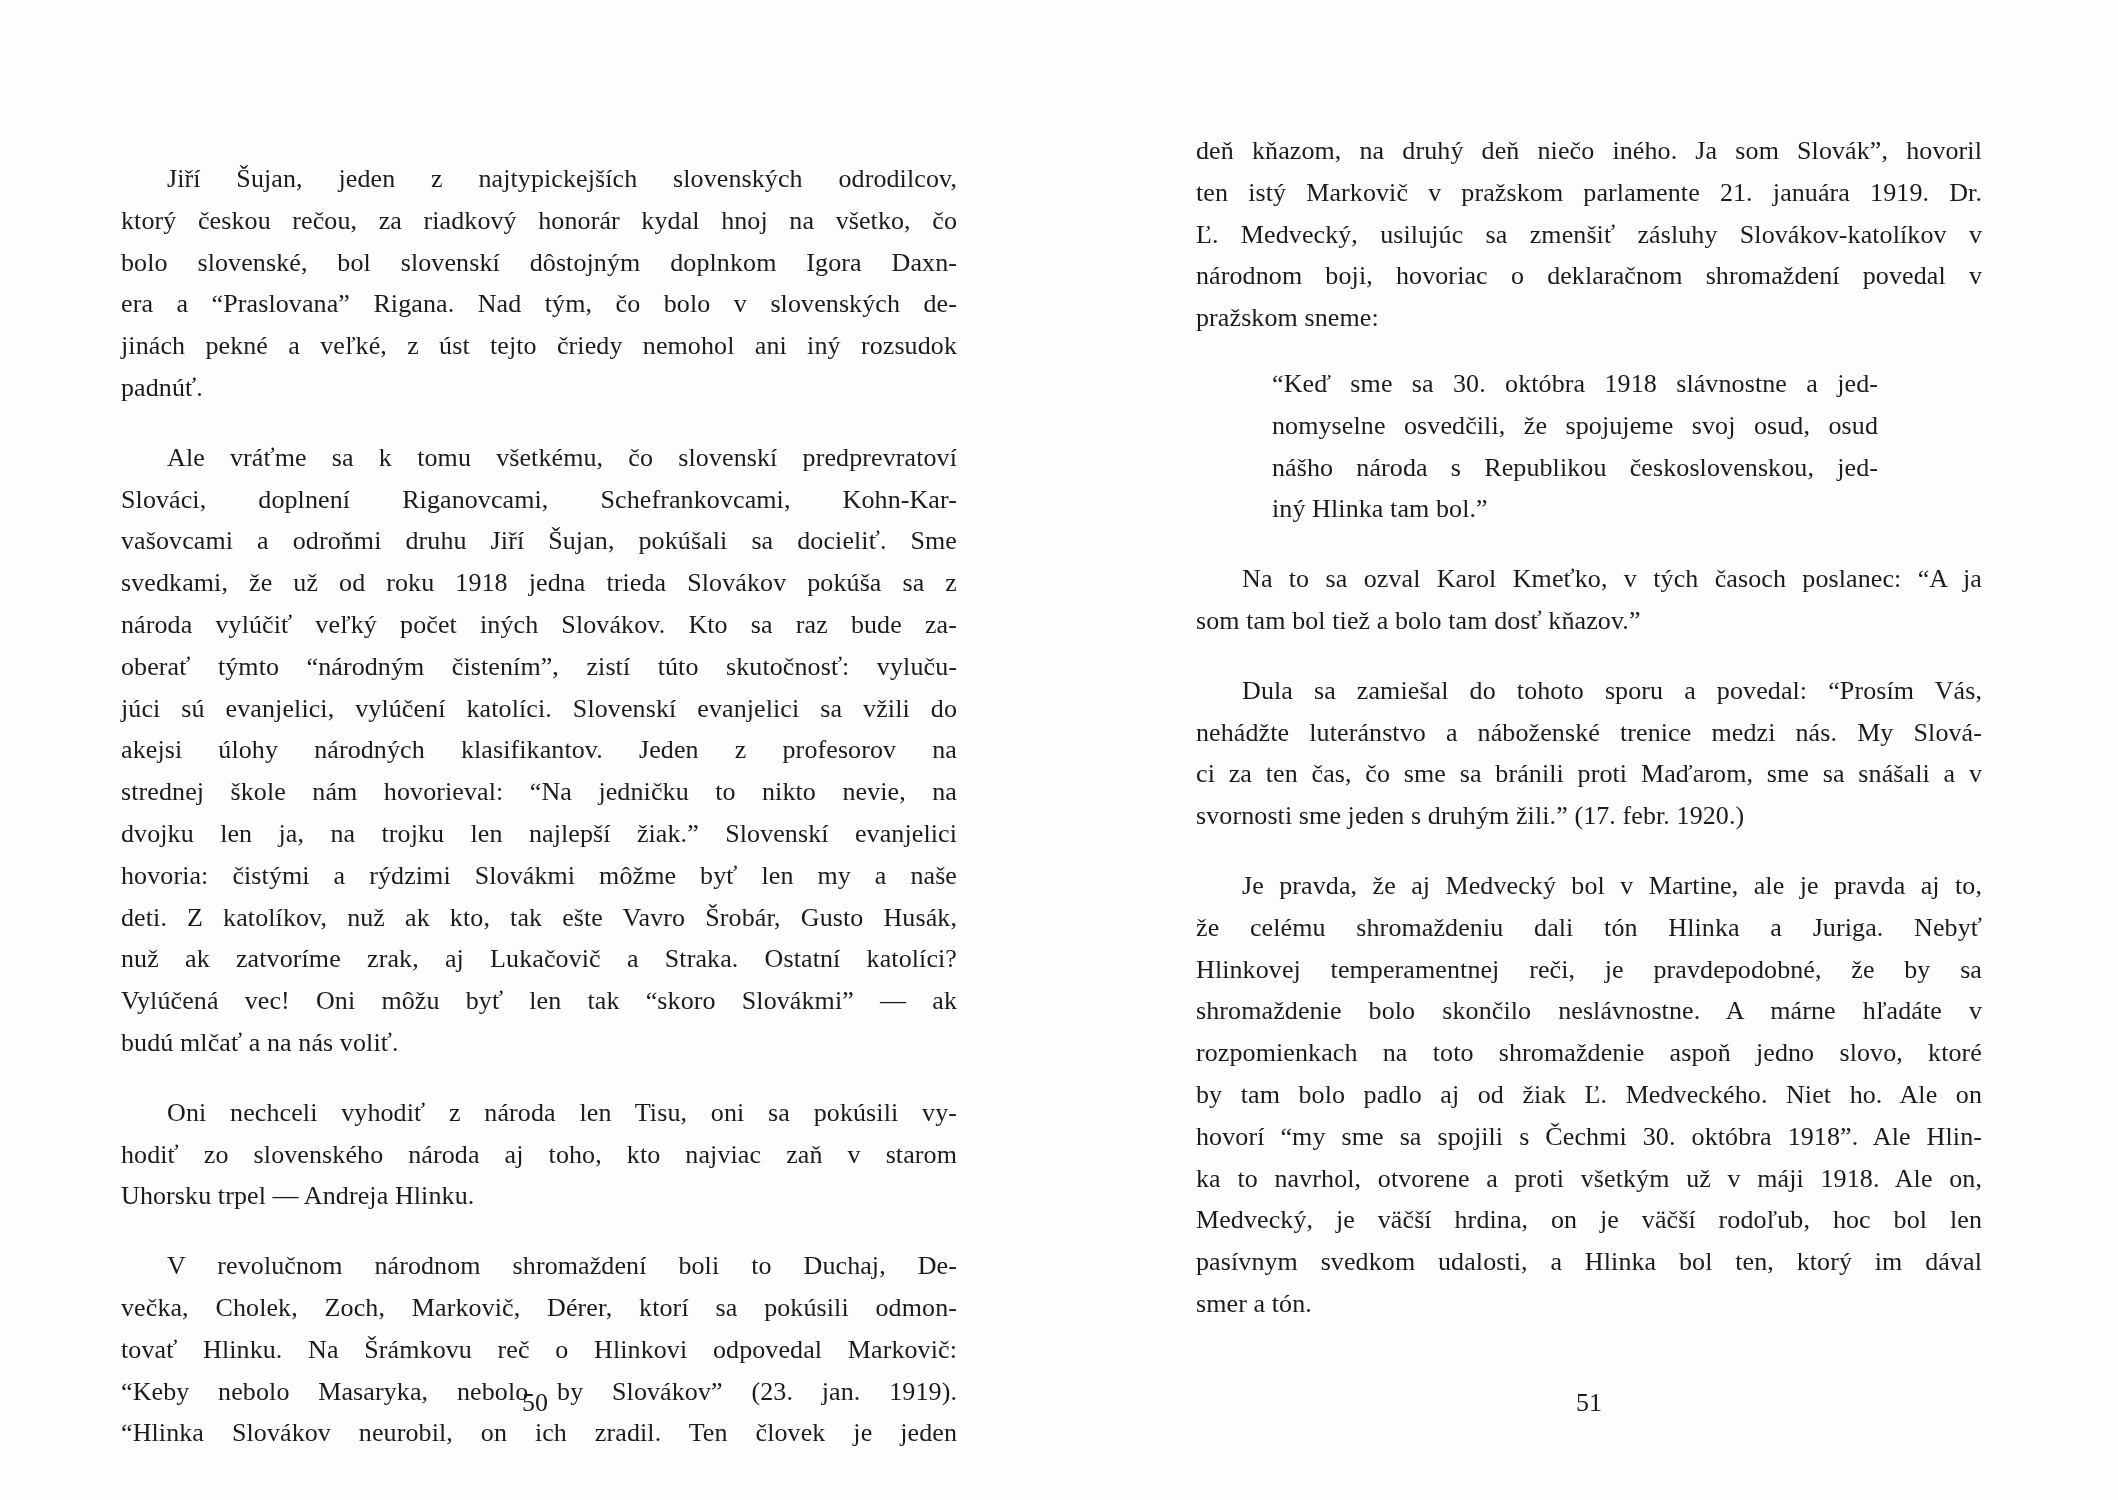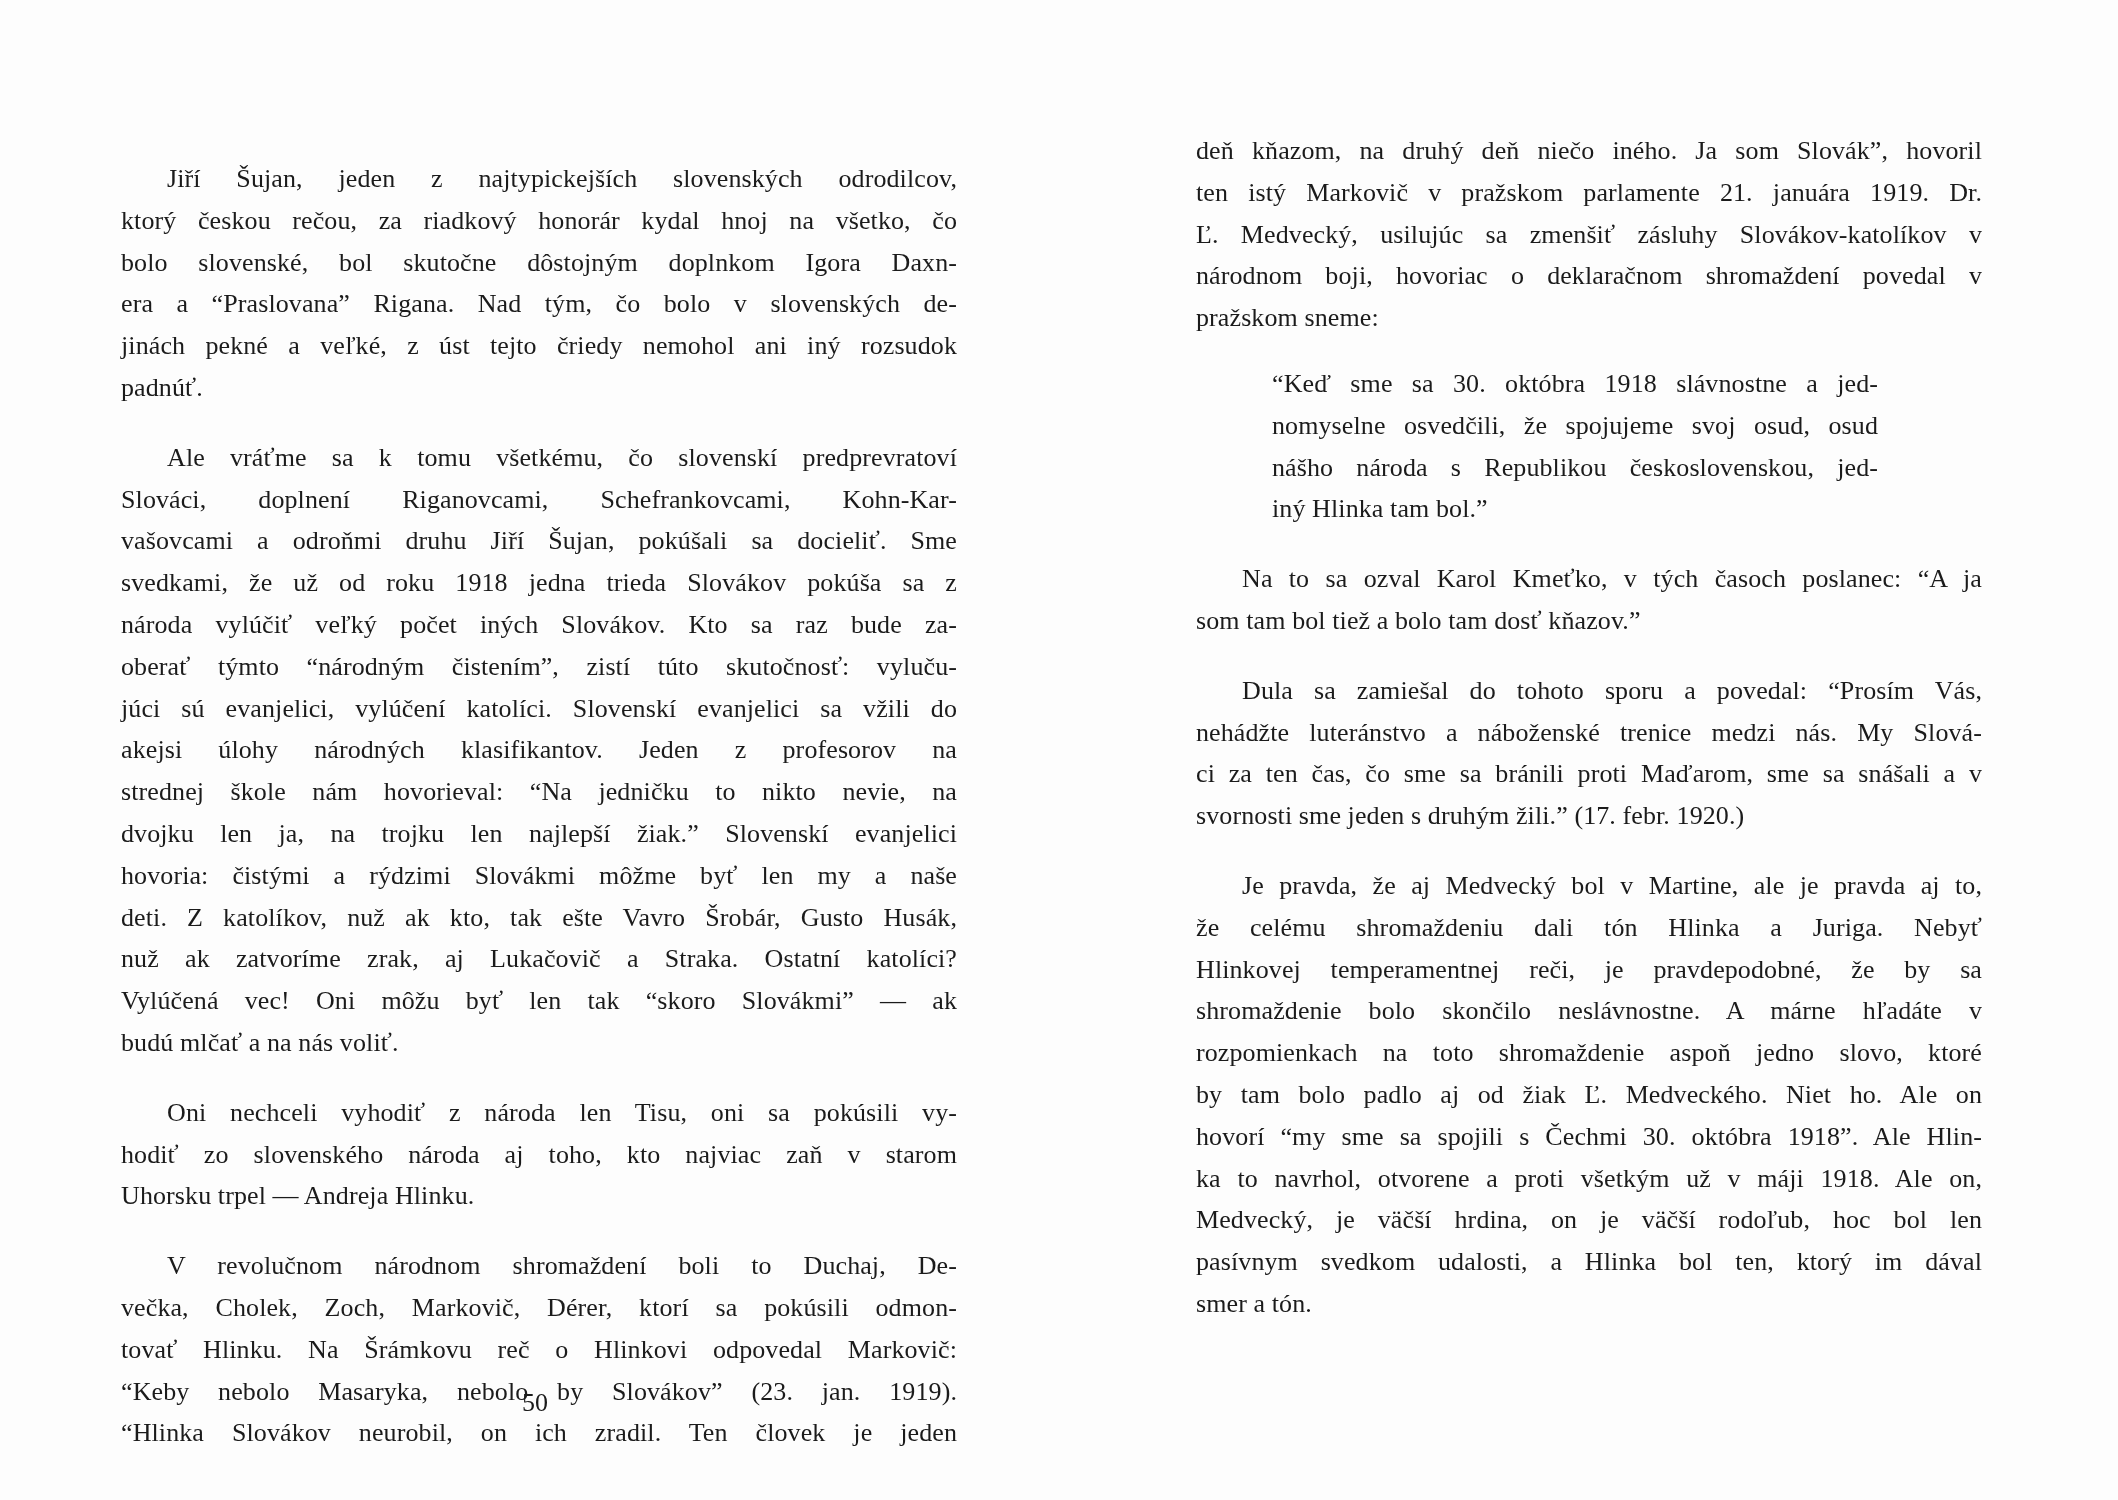--- a/index.html
+++ b/index.html
@@ -64,21 +64,21 @@
 </head>
 <body style="background: rgb(253, 253, 253); color: rgb(27, 27, 27);">
 
 <main class="spread">
 
   <section class="page left">
     <div class="text-block">
         <div class="para">
           <div class="line first">Jiří Šujan, jeden z najtypickejších slovenských odrodilcov,</div>
           <div class="line">ktorý českou rečou, za riadkový honorár kydal hnoj na všetko, čo</div>
-          <div class="line">bolo slovenské, bol skutočne dôstojným doplnkom Igora Daxn-</div>
+          <div class="line">bolo slovenské, bol slovenskí dôstojným doplnkom Igora Daxn-</div>
           <div class="line">era a “Praslovana” Rigana. Nad tým, čo bolo v slovenských de-</div>
           <div class="line">jinách pekné a veľké, z úst tejto čriedy nemohol ani iný rozsudok</div>
           <div class="line last">padnúť.</div>
         </div>
         <div class="para">
           <div class="line first">Ale vráťme sa k tomu všetkému, čo slovenskí predprevratoví</div>
           <div class="line">Slováci, doplnení Riganovcami, Schefrankovcami, Kohn-Kar-</div>
           <div class="line">vašovcami a odroňmi druhu Jiří Šujan, pokúšali sa docieliť. Sme</div>
           <div class="line">svedkami, že už od roku 1918 jedna trieda Slovákov pokúša sa z</div>
           <div class="line">národa vylúčiť veľký počet iných Slovákov. Kto sa raz bude za-</div>
@@ -141,15 +141,16 @@
           <div class="line">shromaždenie bolo skončilo neslávnostne. A márne hľadáte v</div>
           <div class="line">rozpomienkach na toto shromaždenie aspoň jedno slovo, ktoré</div>
           <div class="line">by tam bolo padlo aj od žiak Ľ. Medveckého. Niet ho. Ale on</div>
           <div class="line">hovorí “my sme sa spojili s Čechmi 30. októbra 1918”. Ale Hlin-</div>
           <div class="line">ka to navrhol, otvorene a proti všetkým už v máji 1918. Ale on,</div>
           <div class="line">Medvecký, je väčší hrdina, on je väčší rodoľub, hoc bol len</div>
           <div class="line">pasívnym svedkom udalosti, a Hlinka bol ten, ktorý im dával</div>
           <div class="line last">smer a tón.</div>
         </div>
       </div>
+    <div class="page-number">51</div>
   </section>
 
 </main>
 
 </body></html>

